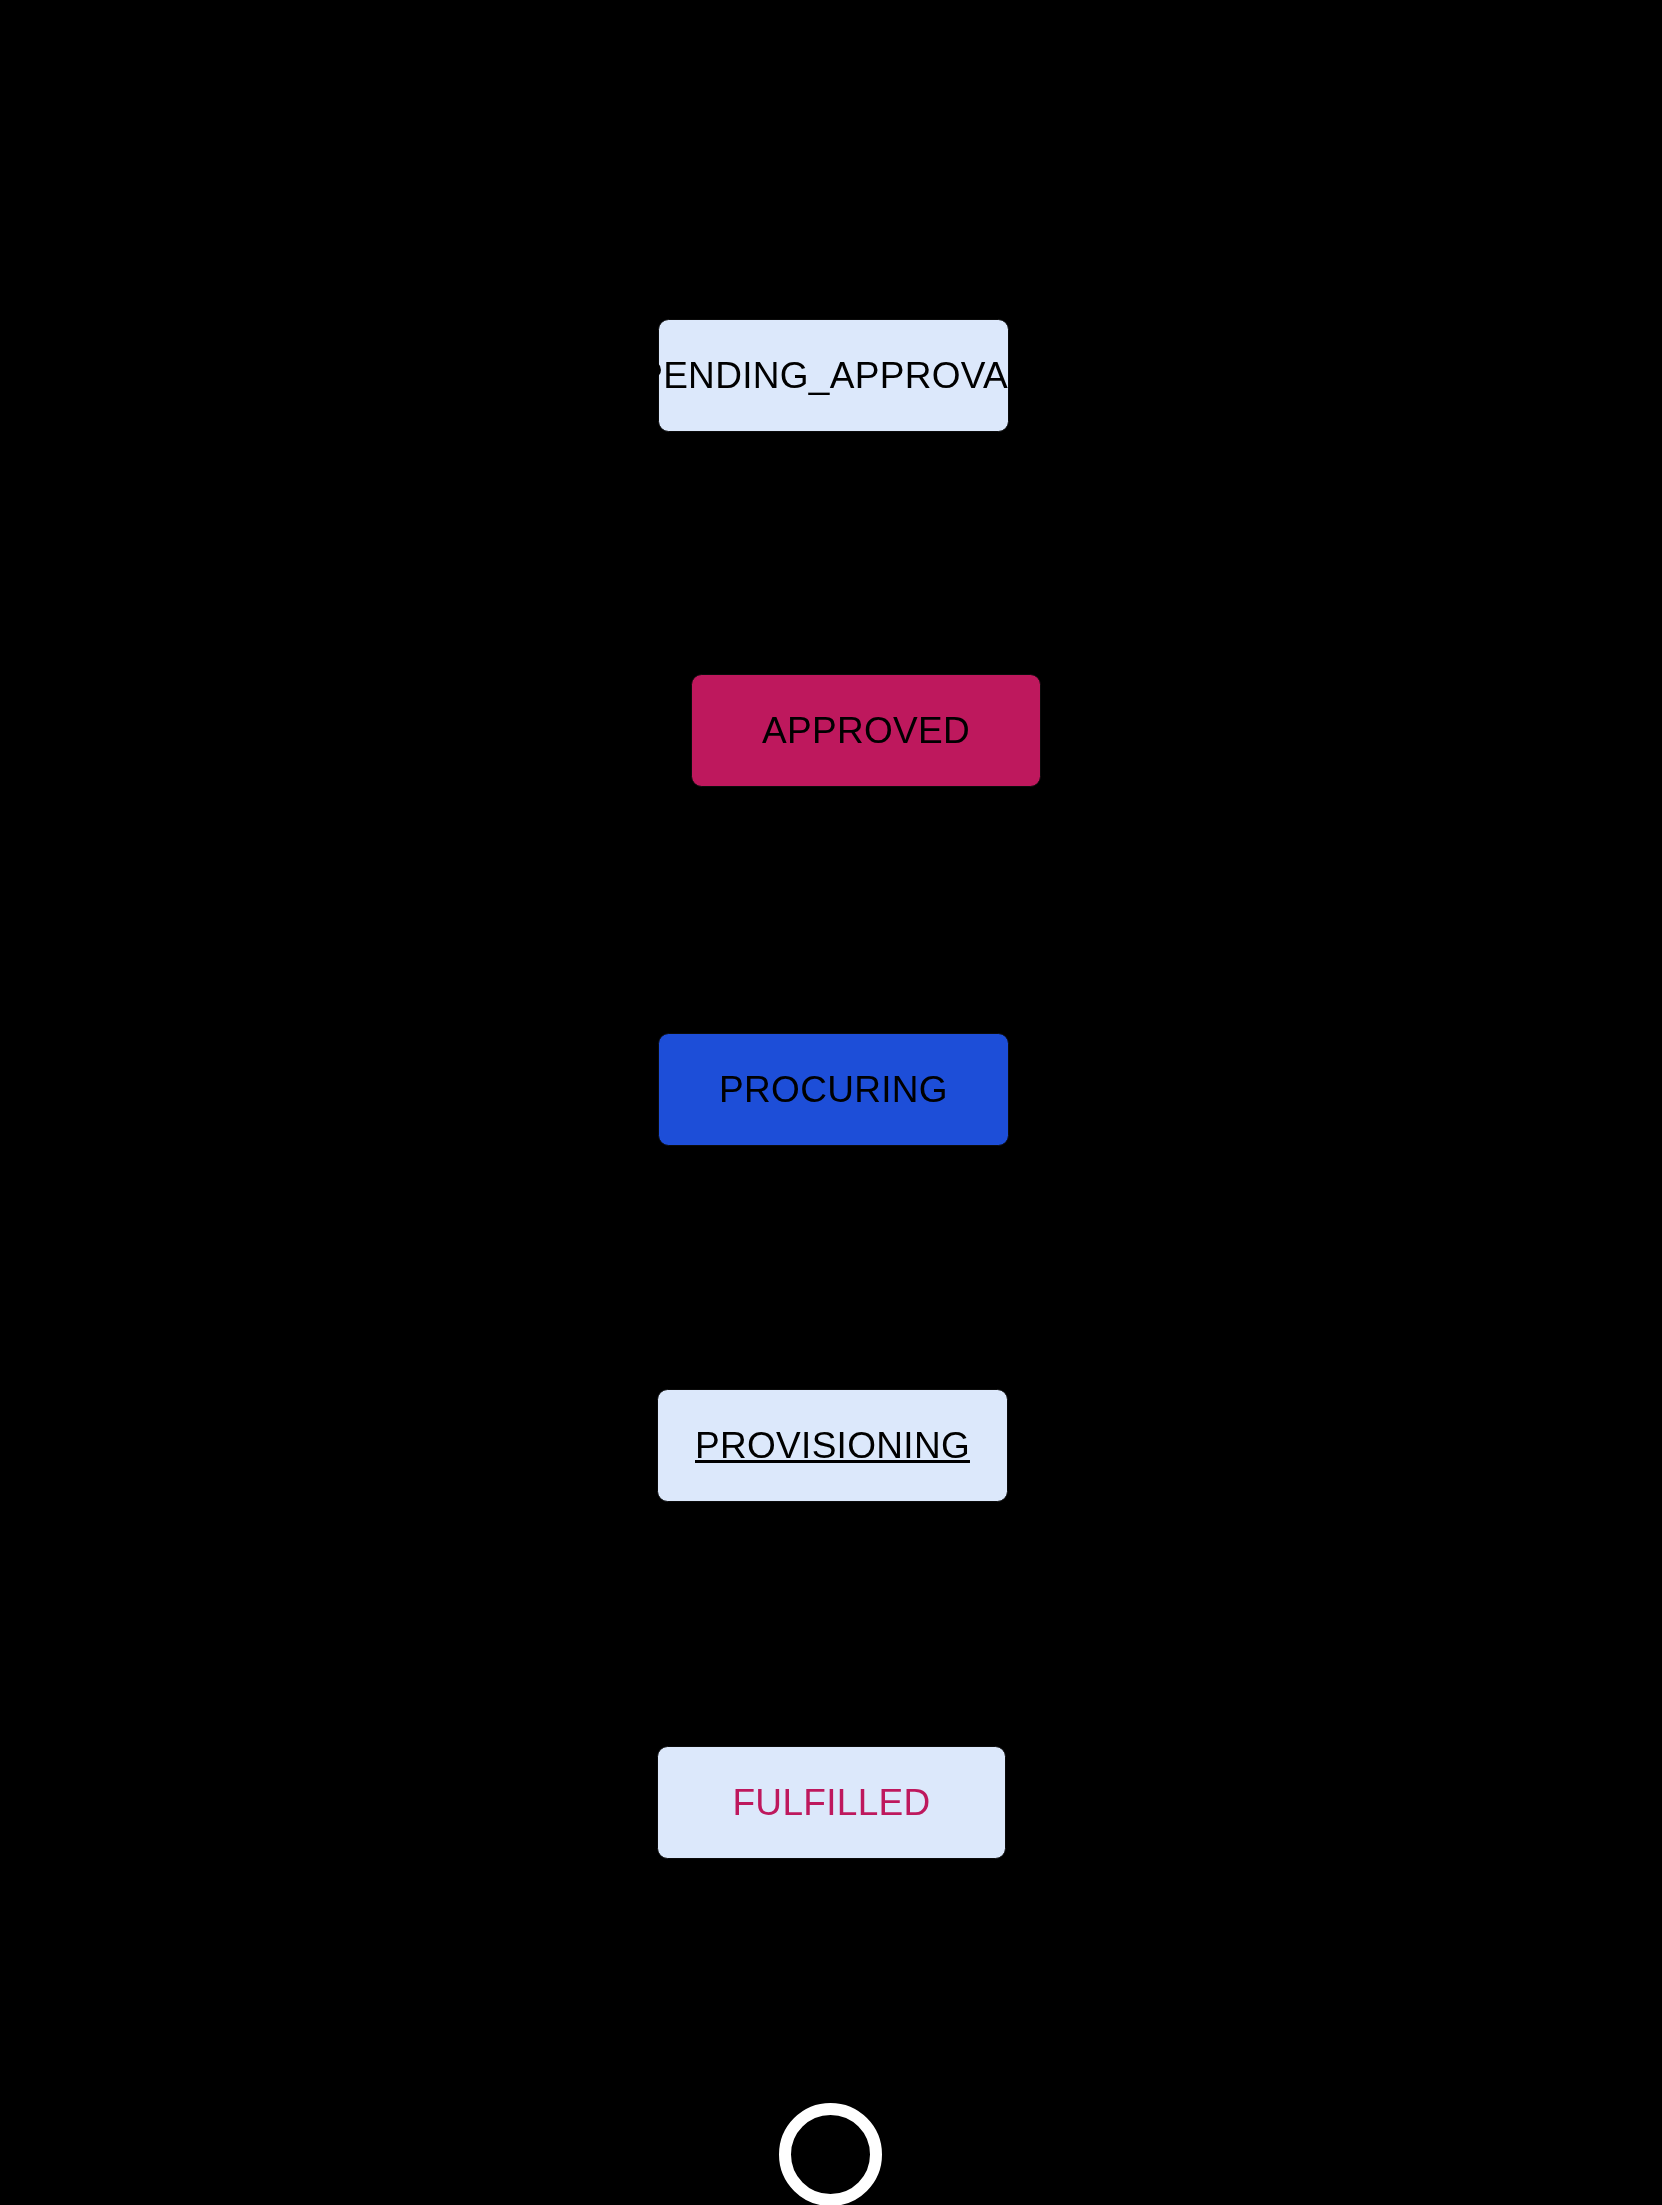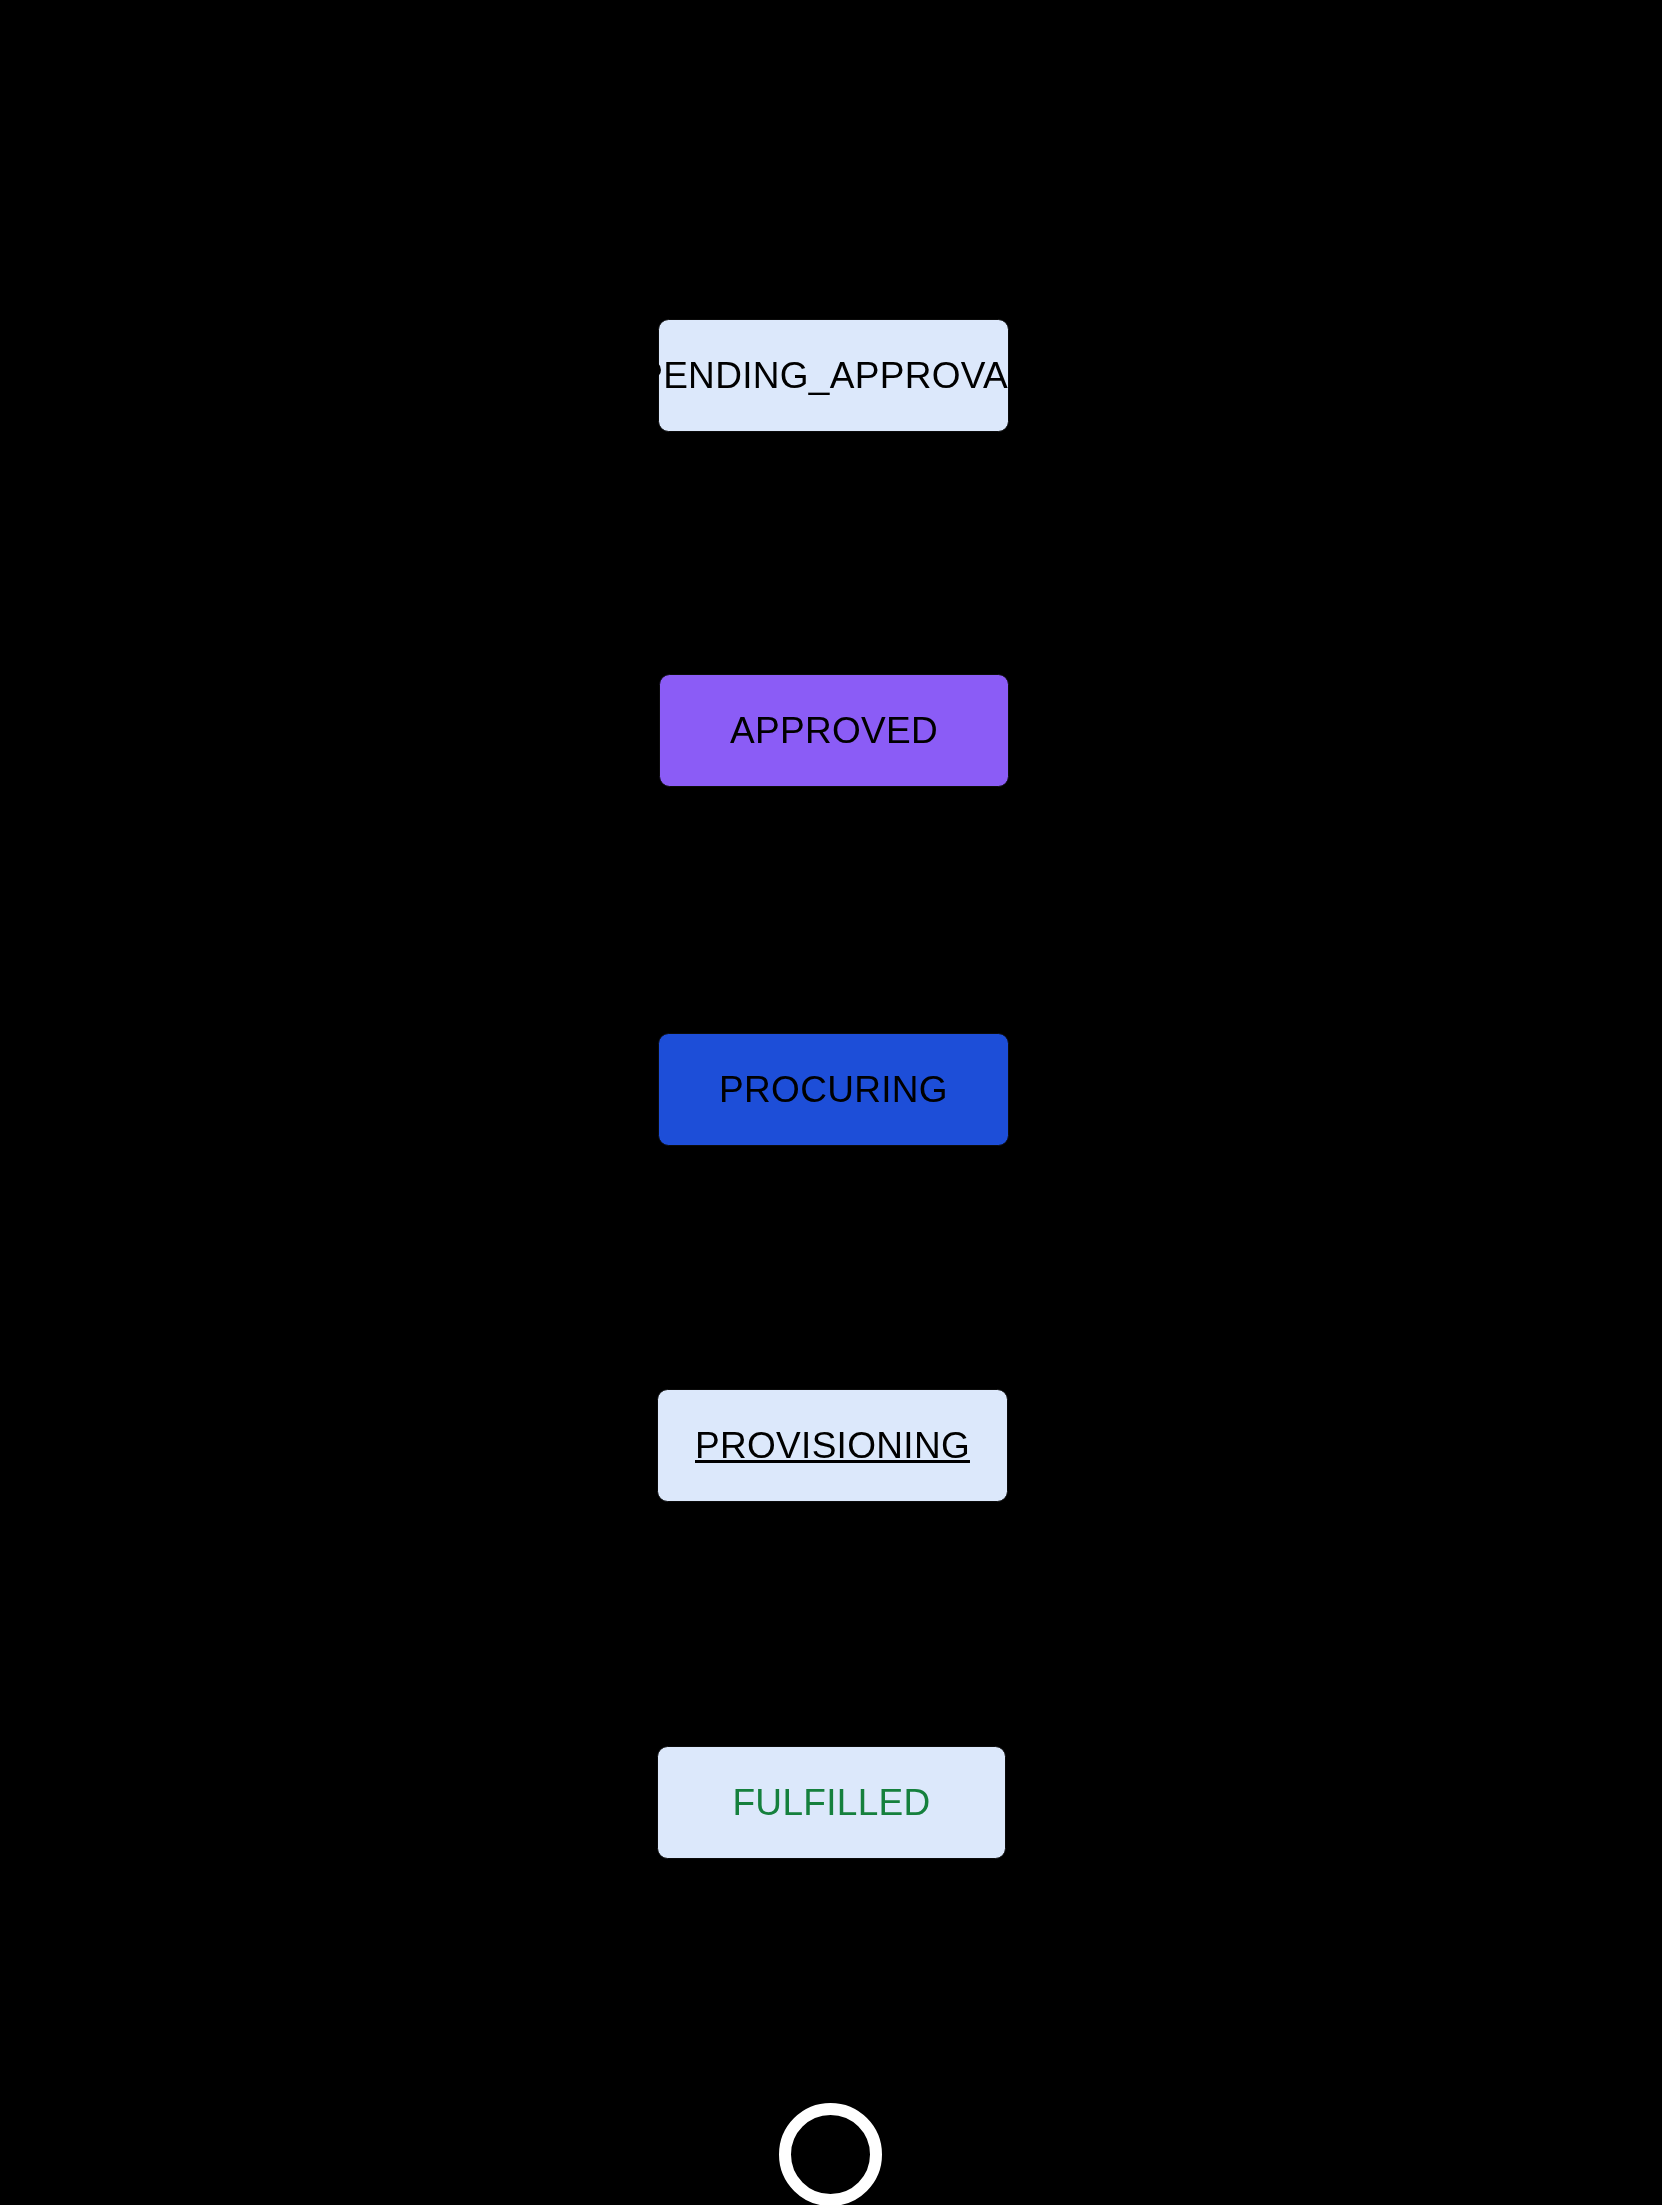--- a/index.html
+++ b/index.html
@@ -74,32 +74,32 @@
         <line x1="1400" y1="1932" x2="1400" y2="2340" stroke="#000000" stroke-width="6" marker-end="url(#arrowhead)"></line>
         <line x1="1400" y1="2531" x2="1400" y2="2942" stroke="#000000" stroke-width="6" marker-end="url(#arrowhead)"></line>
         <line x1="1400" y1="3133" x2="1400" y2="3543" stroke="#000000" stroke-width="6" marker-end="url(#arrowhead)"></line>
       </g>
   </svg>
 
   <div class="state-node" style="left: 658px; top: 319px; width: 351px; height: 113px; background: rgb(220, 232, 251); border-color: rgb(11, 11, 11);">
     <span class="state-label" style="color: rgb(0, 0, 0);">PENDING_APPROVAL</span>
   </div>
 
-  <div class="state-node" style="left: 659px; top: 674px; width: 350px; height: 113px; background: #8b5cf6; border-color: rgb(11, 11, 11);">
+  <div class="state-node" style="left: 691px; top: 674px; width: 350px; height: 113px; background: #be185d; border-color: rgb(11, 11, 11);">
     <span class="state-label" style="color: rgb(0, 0, 0);">APPROVED</span>
   </div>
 
   <div class="state-node" style="left: 658px; top: 1033px; width: 351px; height: 113px; background: #1d4ed8; border-color: rgb(11, 11, 11);">
     <span class="state-label" style="color: rgb(0, 0, 0);">PROCURING</span>
   </div>
 
   <div class="state-node" style="left: 657px; top: 1389px; width: 351px; height: 113px; background: rgb(220, 232, 251); border-color: rgb(11, 11, 11); text-decoration: underline;">
     <span class="state-label" style="color: rgb(0, 0, 0);">PROVISIONING</span>
   </div>
 
   <div class="state-node" style="left: 657px; top: 1746px; width: 349px; height: 113px; background: rgb(220, 232, 251); border-color: rgb(11, 11, 11);">
-    <span class="state-label" style="color: #15803d;">FULFILLED</span>
+    <span class="state-label" style="color: #be185d;">FULFILLED</span>
   </div>
 
   <div class="end-marker" style="left: 779px; top: 2103px; width: 103px; height: 103px; border: 12.5px solid rgb(255, 255, 255);"></div>
 
 </div>
 
 
 </body></html>

